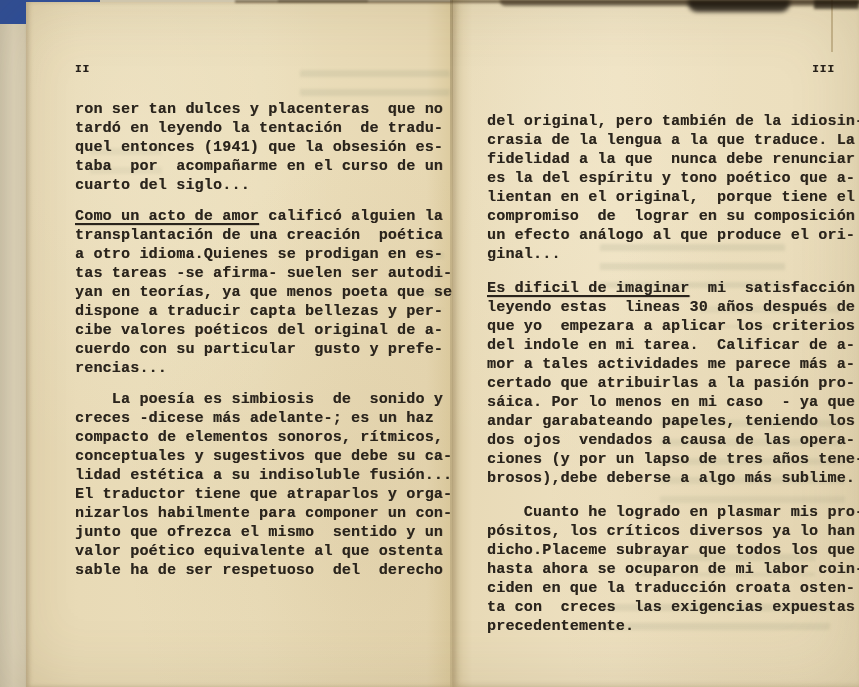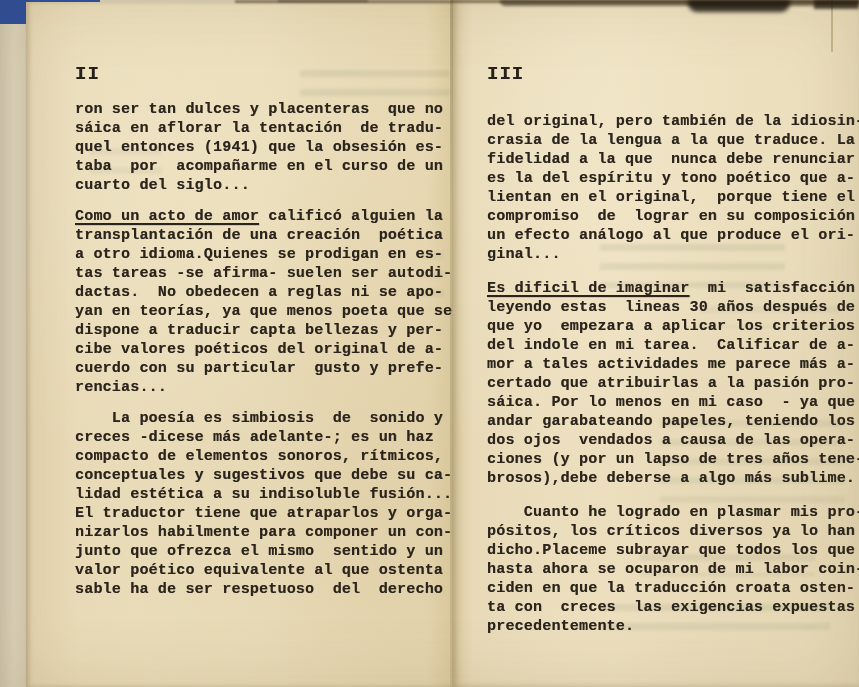--- a/index.html
+++ b/index.html
@@ -68,25 +68,25 @@
   .g2 { left:90px;  top:148px; width:72px;  height:38px; opacity:.3; }
   .g3 { left:420px; top:252px; width:24px;  height:58px; opacity:.35; }
   .g4 { left:600px; top:244px; width:185px; height:44px; }
   .g5 { left:700px; top:306px; width:140px; height:22px; opacity:.3; }
   .g6 { left:660px; top:420px; width:185px; height:86px; opacity:.4; }
   .g7 { left:640px; top:554px; width:175px; height:22px; opacity:.45; }
   .g8 { left:600px; top:604px; width:230px; height:26px; opacity:.45; }
 
   
   .page-number {
-    position:absolute; font-weight:700; font-size:19px; letter-spacing:1px;
+    position:absolute; font-weight:700; font-size:11px; letter-spacing:1px;
     color:#26201a; text-shadow:.3px .3px .4px rgba(38,32,26,.55);
   }
   .pn-left  { left:75px; top:63px; }
-  .pn-right { left:487px; top:63px; width:348px; text-align:left; }
+  .pn-right { left:487px; top:63px; width:348px; text-align:right; }
 
   .text-col { position:absolute; width:380px; }
   .col-left  { left:75px;  top:100px; }
   .col-right { left:487px; top:112px; }
 
   .para { margin:0 0 12px 0; }
   .col-right .para { margin-bottom:15px; }
   .line {
     white-space:pre; font-weight:700; font-size:15px; line-height:19px;
     color:#2a241c; letter-spacing:.2px;
@@ -126,31 +126,30 @@
   <div class="ghost g6"></div>
   <div class="ghost g7"></div>
   <div class="ghost g8"></div>
 
   <div class="page-number pn-left">II</div>
   <div class="page-number pn-right">III</div>
 
   <div class="text-col col-left">
       <div class="para">
         <div class="line">ron ser tan dulces y placenteras  que no</div>
-        <div class="line">sáica en aflorar la tentación  de tradu-</div>
+        <div class="line">tardó en leyendo la tentación  de tradu-</div>
         <div class="line">quel entonces (1941) que la obsesión es-</div>
         <div class="line">taba  por  acompañarme en el curso de un</div>
         <div class="line">cuarto del siglo...</div>
       </div>
       <div class="para">
         <div class="line"><span class="underlined">Como un acto de amor</span> calificó alguien la</div>
         <div class="line">transplantación de una creación  poética</div>
         <div class="line">a otro idioma.Quienes se prodigan en es-</div>
         <div class="line">tas tareas -se afirma- suelen ser autodi-</div>
-        <div class="line">dactas.  No obedecen a reglas ni se apo-</div>
         <div class="line">yan en teorías, ya que menos poeta que se</div>
         <div class="line">dispone a traducir capta bellezas y per-</div>
         <div class="line">cibe valores poéticos del original de a-</div>
         <div class="line">cuerdo con su particular  gusto y prefe-</div>
         <div class="line">rencias...</div>
       </div>
       <div class="para">
         <div class="line">    La poesía es simbiosis  de  sonido y</div>
         <div class="line">creces -dicese más adelante-; es un haz</div>
         <div class="line">compacto de elementos sonoros, rítmicos,</div>

